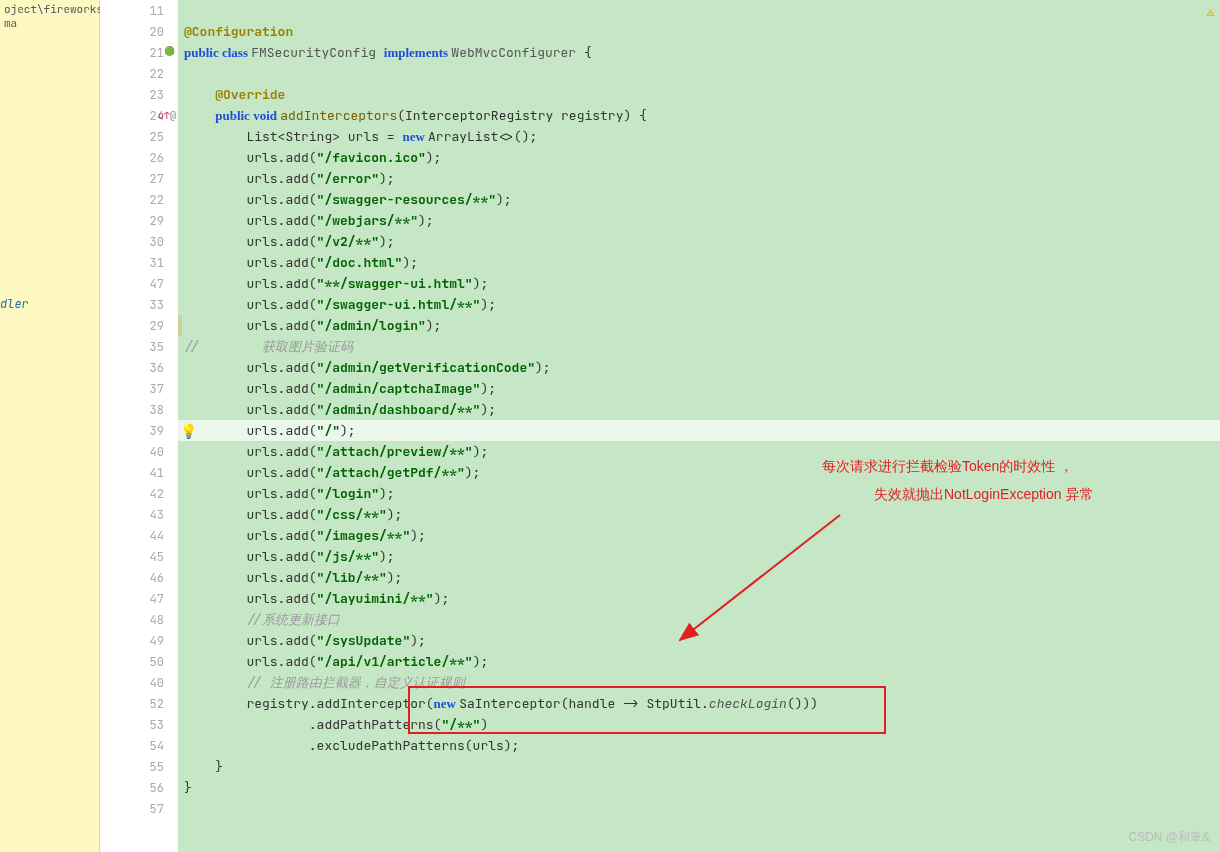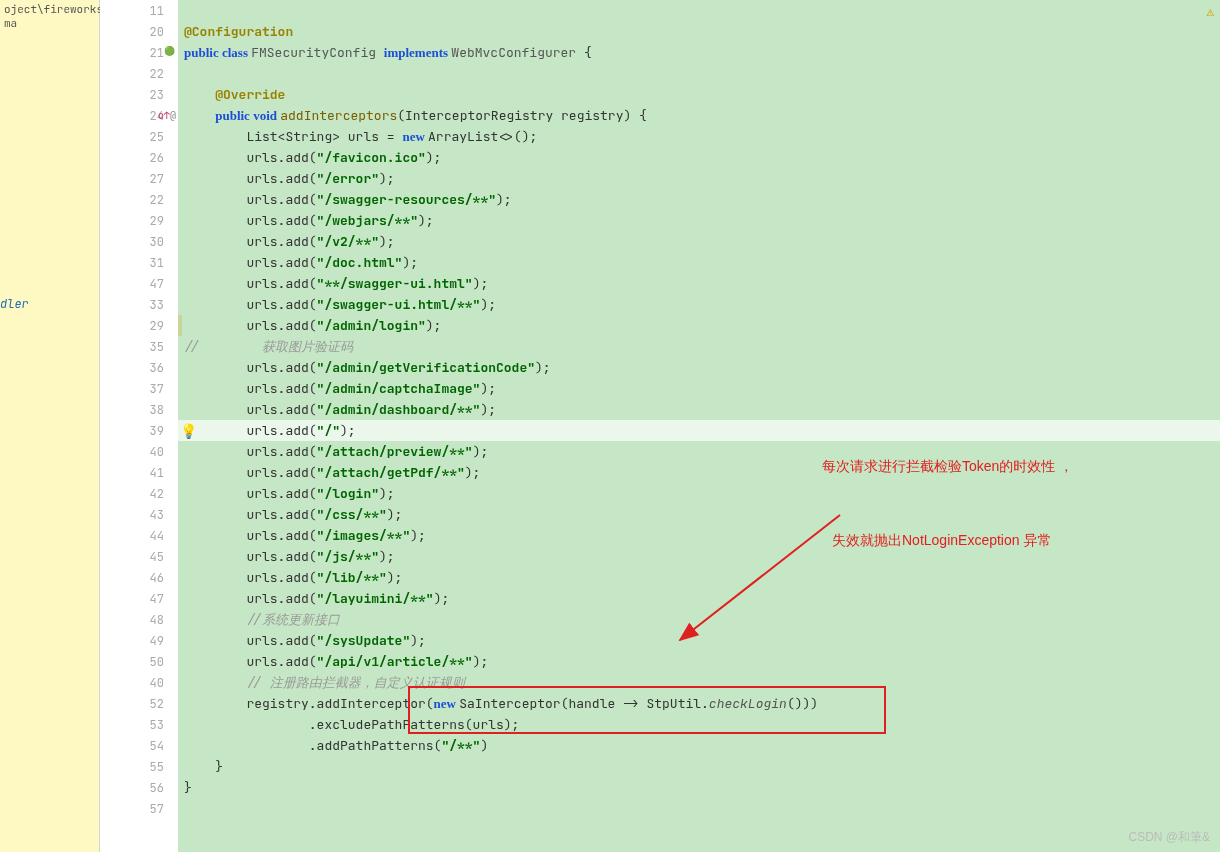--- a/index.html
+++ b/index.html
@@ -207,31 +207,31 @@
       <div class="code-line"><span style="white-space: pre;">        </span><span>urls.add(</span><span class="str">"/css/**"</span><span>);</span></div>
       <div class="code-line"><span style="white-space: pre;">        </span><span>urls.add(</span><span class="str">"/images/**"</span><span>);</span></div>
       <div class="code-line"><span style="white-space: pre;">        </span><span>urls.add(</span><span class="str">"/js/**"</span><span>);</span></div>
       <div class="code-line"><span style="white-space: pre;">        </span><span>urls.add(</span><span class="str">"/lib/**"</span><span>);</span></div>
       <div class="code-line"><span style="white-space: pre;">        </span><span>urls.add(</span><span class="str">"/layuimini/**"</span><span>);</span></div>
       <div class="code-line"><span style="white-space: pre;">        </span><span class="comment">//系统更新接口</span></div>
       <div class="code-line"><span style="white-space: pre;">        </span><span>urls.add(</span><span class="str">"/sysUpdate"</span><span>);</span></div>
       <div class="code-line"><span style="white-space: pre;">        </span><span>urls.add(</span><span class="str">"/api/v1/article/**"</span><span>);</span></div>
       <div class="code-line"><span style="white-space: pre;">        </span><span class="comment">// 注册路由拦截器，自定义认证规则</span></div>
       <div class="code-line"><span style="white-space: pre;">        </span><span>registry.addInterceptor(</span><span class="kw">new </span><span>SaInterceptor(handle -&gt; StpUtil.</span><span class="ital">checkLogin</span><span>()))</span></div>
+      <div class="code-line"><span style="white-space: pre;">                </span><span>.addPathPatterns(</span><span class="str">"/**"</span><span>)</span></div>
       <div class="code-line"><span style="white-space: pre;">                </span><span>.excludePathPatterns(urls);</span></div>
-      <div class="code-line"><span style="white-space: pre;">                </span><span>.addPathPatterns(</span><span class="str">"/**"</span><span>)</span></div>
       <div class="code-line"><span style="white-space: pre;">    </span><span>}</span></div>
       <div class="code-line"><span style="white-space: pre;"></span><span>}</span></div>
       <div class="code-line"><span style="white-space: pre;"></span></div>
       <div class="change-bar" style="top: 315px; height: 21px;"></div>
     </div>
 </div>
 
 <div class="annotation-text" style="top:458px; left:810px;margin-left:12px;">每次请求进行拦截检验Token的时效性 ，</div>
-<div class="annotation-text" style="top:486px; left:832px;margin-top:46px;">失效就抛出NotLoginException 异常</div>
+<div class="annotation-text" style="top:486px; left:874px;">失效就抛出NotLoginException 异常</div>
 
 <svg class="arrow-svg" style="left:660px; top:505px;" width="220" height="150">
   <defs>
     <marker id="arrowhead" markerWidth="10" markerHeight="8" refX="9" refY="4" orient="auto">
       <polygon points="0 0, 10 4, 0 8" fill="#e02020"></polygon>
     </marker>
   </defs>
   <line x1="180" y1="10" x2="20" y2="135" stroke="#e02020" stroke-width="2" marker-end="url(#arrowhead)"></line>
 </svg>
 

